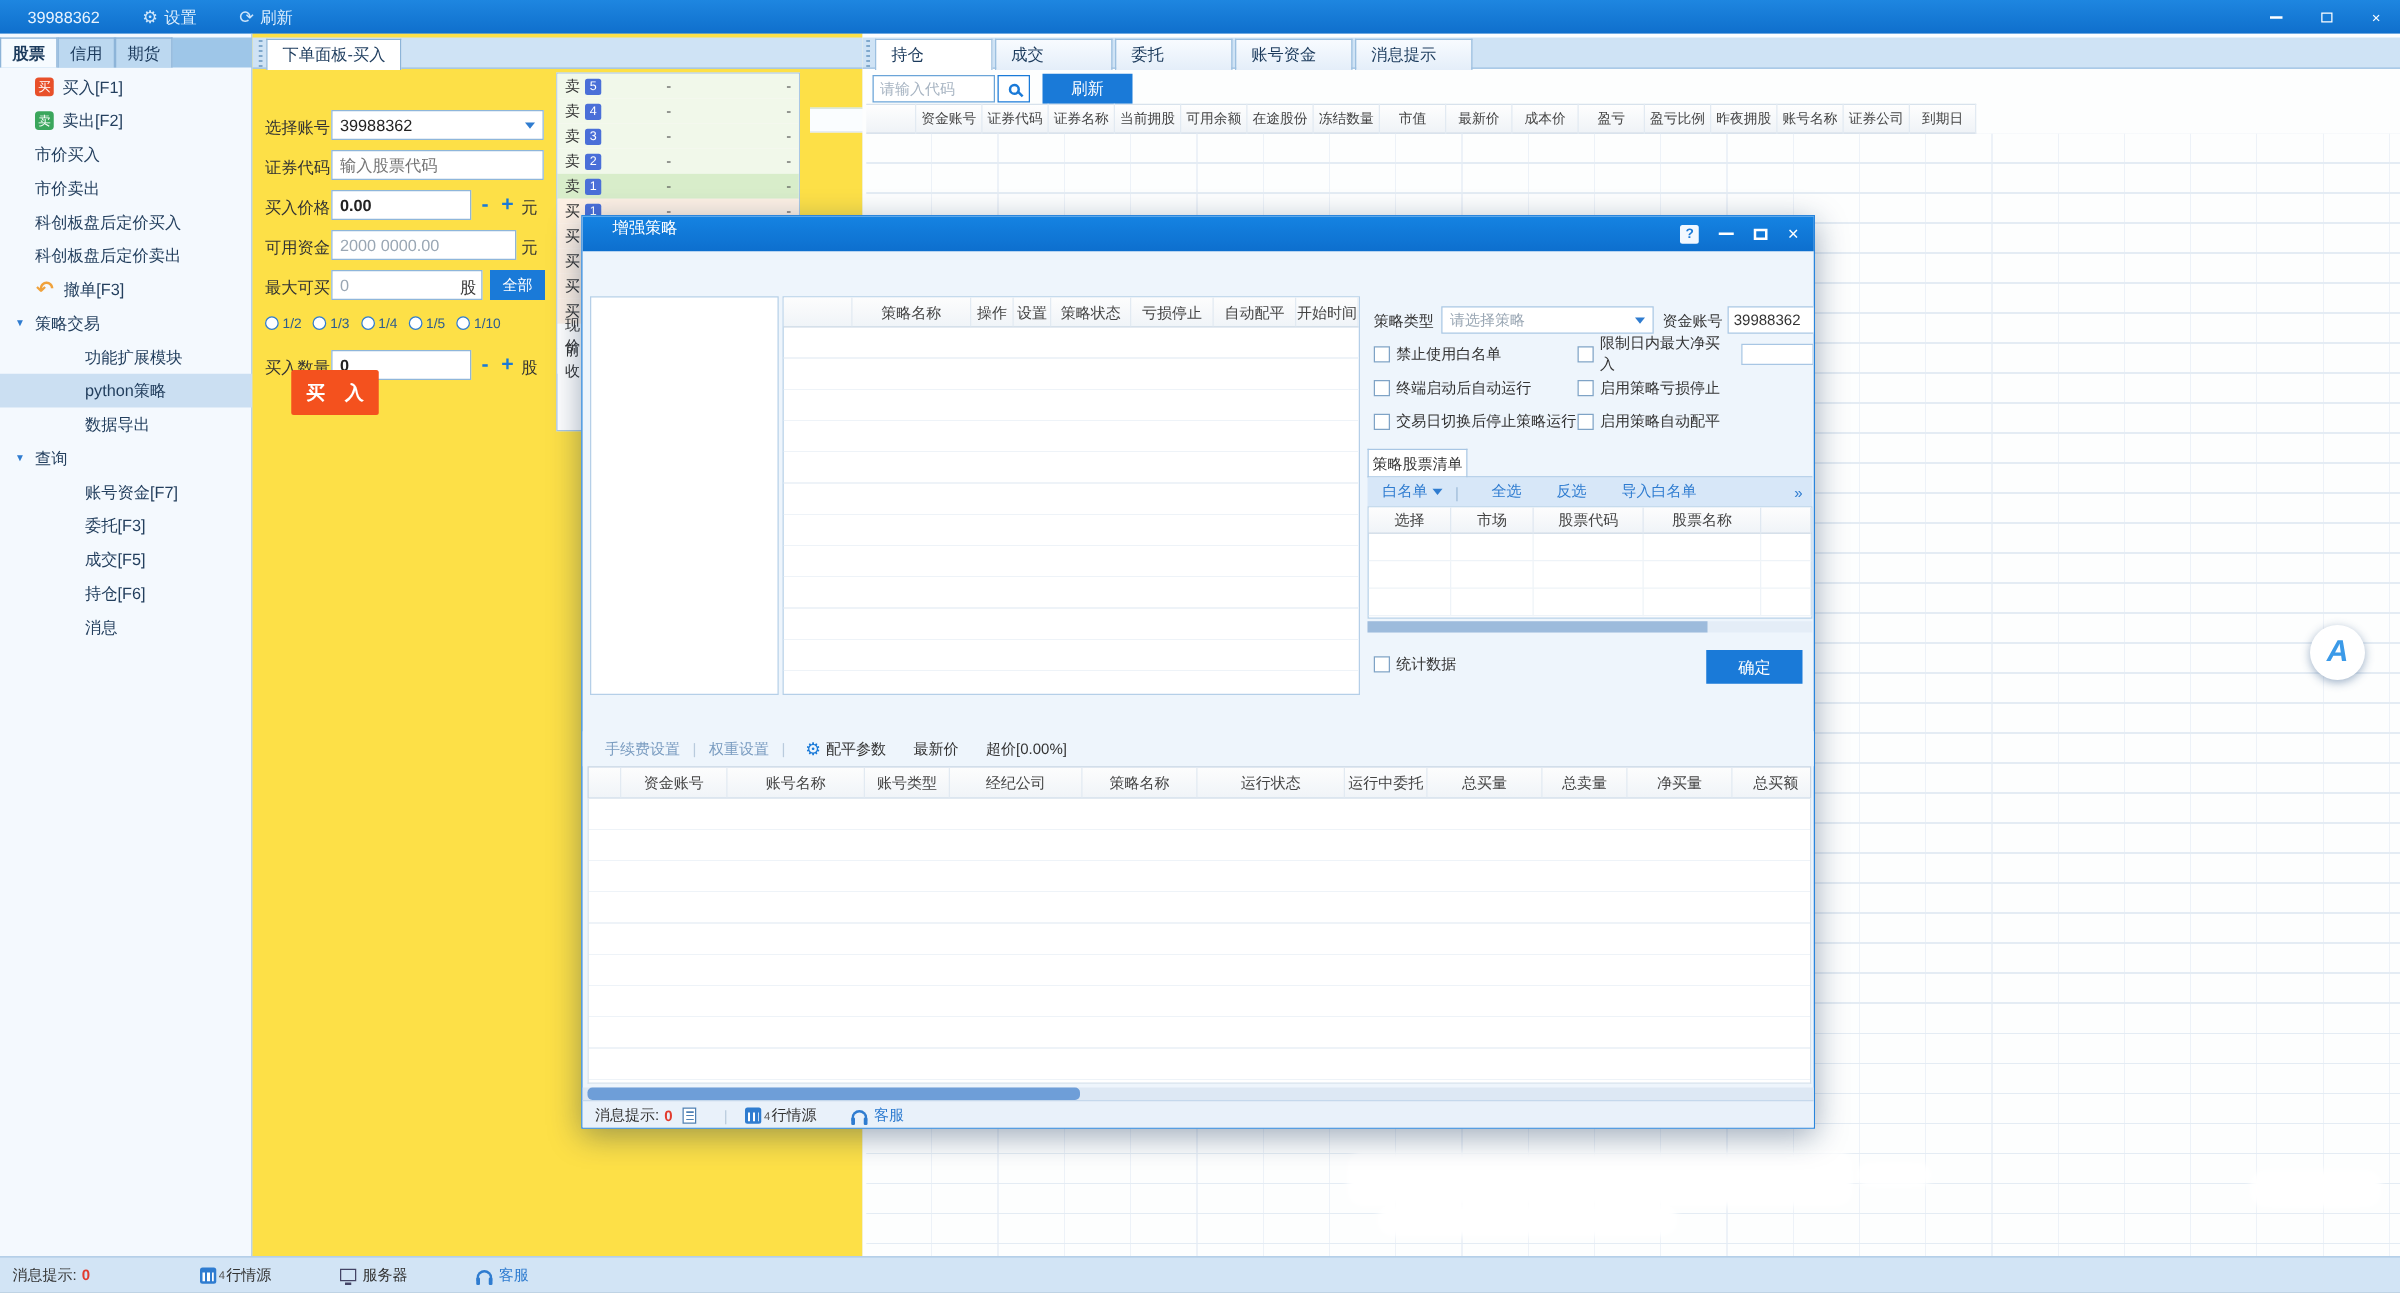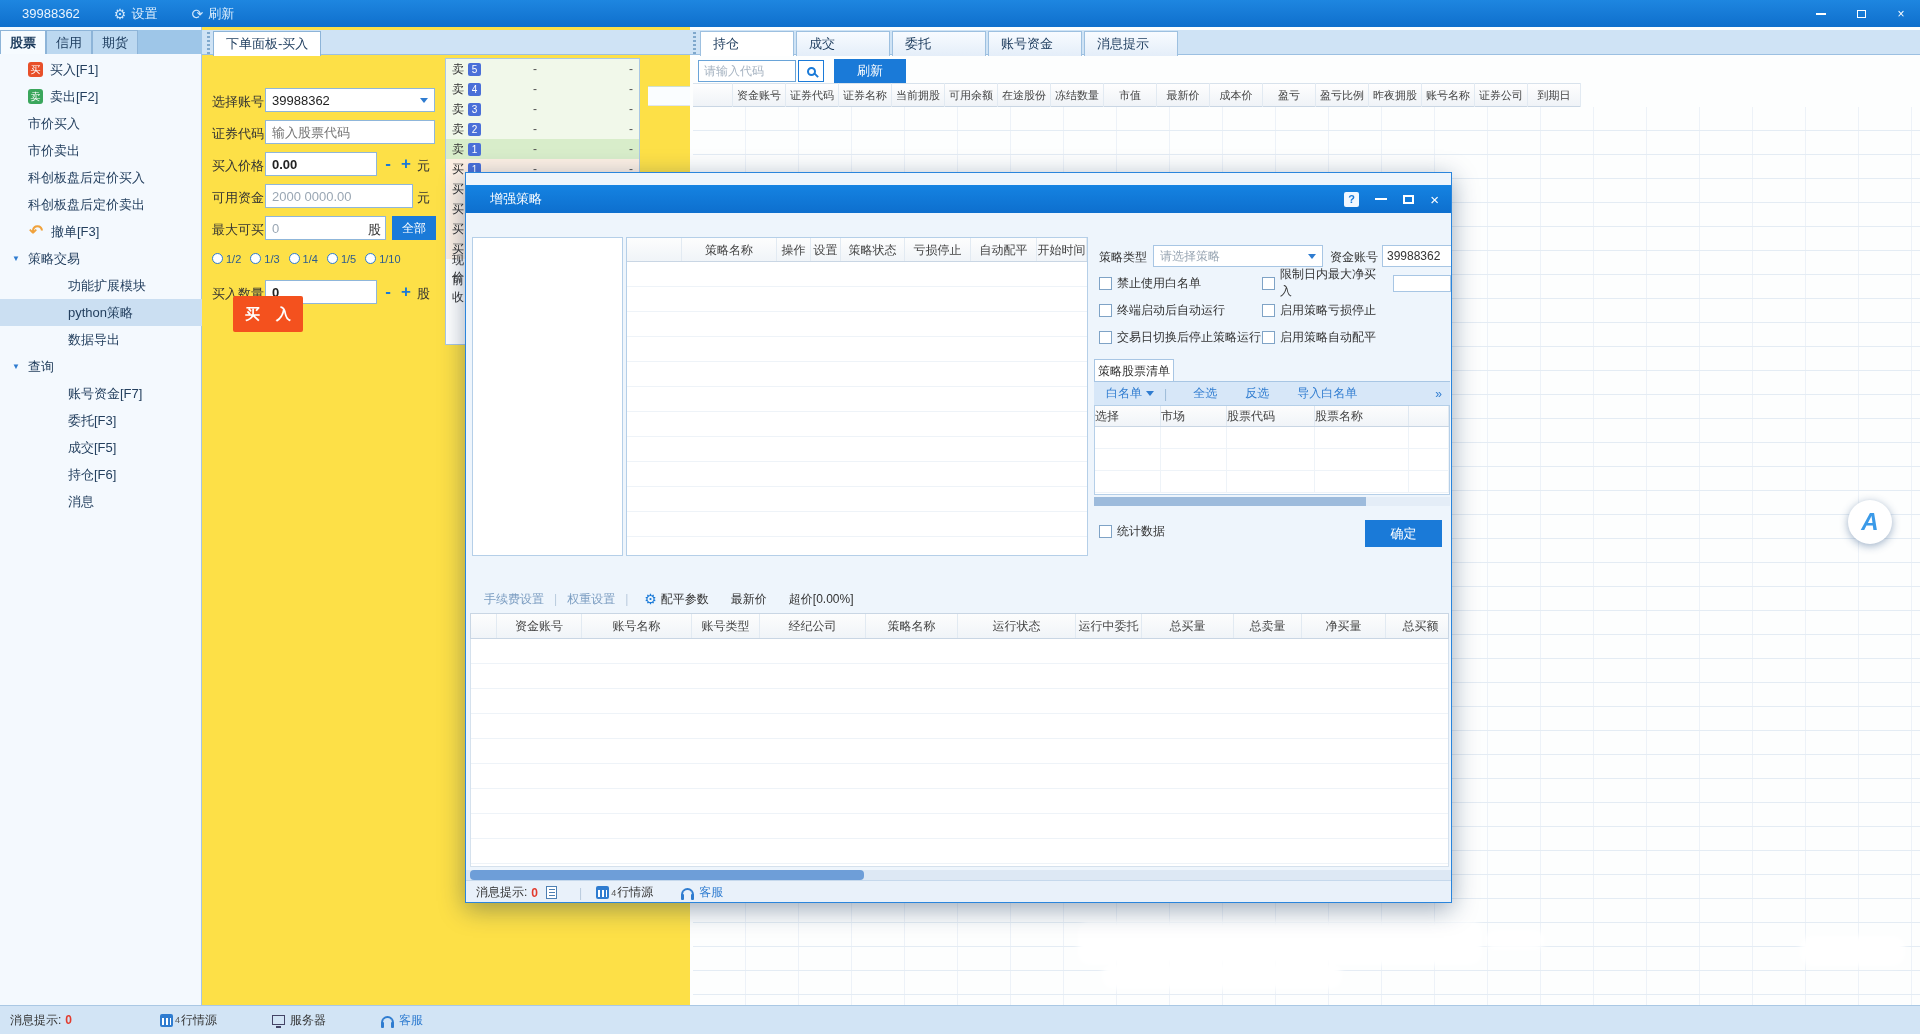--- a/index.html
+++ b/index.html
@@ -88,22 +88,22 @@
     background:linear-gradient(#fefefe,#eff3f7);border-top:1px solid #d8e2ec;border-bottom:1px solid #c9d6e4;}
   .pos-h-cell{font-size:11px;color:#444;text-align:center;flex:none;border-right:1px solid #e2eaf2;height:24px;line-height:24px;overflow:hidden;}
   .pos-grid{position:absolute;left:3px;top:80px;width:1227px;height:898px;
     background-image:repeating-linear-gradient(to bottom,transparent 0 23px,#e4ecf4 23px 24px),
                      repeating-linear-gradient(to right,transparent 0 52px,#edf2f8 52px 53px);}
   .blob{position:absolute;background:#fff;border-radius:12px;filter:blur(3px);}
 
   
   .modal{position:absolute;left:465px;top:172px;width:987px;height:731px;background:#eef5fc;
     border:1px solid #2a85dc;box-shadow:0 6px 24px rgba(10,40,80,.4);overflow:hidden;}
-  .m-title{position:absolute;left:0;top:12px;width:987px;height:28px;background:linear-gradient(#1583e2,#0d6fce);
-    display:flex;align-items:center;color:#fff;font-size:13px;}
+  .m-title{position:absolute;left:0;top:0;width:987px;height:28px;background:linear-gradient(#1583e2,#0d6fce);
+    display:flex;color:#fff;font-size:13px;}
   .m-title .t{margin-left:24px;}
   .m-ctrls{position:absolute;right:14px;top:0;height:28px;display:flex;align-items:center;gap:16px;}
   .m-help{width:15px;height:15px;background:#f2f8ff;border-radius:2px;color:#1a7ad8;font-size:11px;font-weight:bold;
     display:flex;align-items:center;justify-content:center;}
   .m-min{width:12px;height:2px;background:#fff;}
   .m-max{width:11px;height:9px;border:2px solid #fff;}
   .m-close{color:#fff;font-size:15px;line-height:1;}
   .m-toolbar{position:absolute;left:0;top:28px;width:987px;height:33px;}
   .m-new{position:absolute;left:22px;top:8px;font-size:13px;font-weight:bold;color:#1a7ad8;}
   .m-search{position:absolute;left:135px;top:6px;width:150px;height:21px;border:2px solid #1a7ad8;background:#fff;
@@ -129,21 +129,21 @@
   .m-checks{position:absolute;left:633px;top:101px;width:352px;display:grid;grid-template-columns:163px auto;row-gap:9px;}
   .m-checks .chk{height:18px;}
   .mini-inp{width:60px;height:17px;border:1px solid #a8c6e4;background:#fff;margin-left:4px;}
   .m-stocktab{position:absolute;left:628px;top:186px;width:80px;height:23px;background:#fff;border:1px solid #a8c6e4;border-bottom:none;
     font-size:12px;color:#333;display:flex;align-items:center;justify-content:center;}
   .m-stocktab-line{position:absolute;left:628px;top:208px;width:356px;height:1px;background:#a8c6e4;}
   .m-wl-bar{position:absolute;left:628px;top:209px;width:356px;height:23px;background:#d7e7f8;display:flex;align-items:center;font-size:12px;color:#2f7cd0;}
   .wl-sep{color:#9dbbd8;margin:0 10px;}
   .m-stock{position:absolute;left:628px;top:232px;width:356px;height:90px;background:#fff;border:1px solid #b5cfe8;}
   .m-stock .hdr{display:flex;height:21px;background:linear-gradient(#fdfdfd,#f0f4f8);border-bottom:1px solid #c9d6e4;}
-  .m-stock .hc{font-size:12px;color:#444;line-height:21px;flex:none;border-right:1px solid #dfe8f1;}
+  .m-stock .hc{font-size:12px;color:#444;text-align:center;line-height:21px;flex:none;border-right:1px solid #dfe8f1;}
   .m-stock .brow{display:flex;height:22px;border-bottom:1px solid #eef3f8;}
   .m-stock .bc{flex:none;border-right:1px solid #eef3f8;height:22px;}
   .m-sscroll{position:absolute;left:628px;top:324px;width:356px;height:9px;background:#e4edf7;}
   .m-sscroll .th{width:272px;height:9px;background:#9dbbdc;}
   .m-stats{position:absolute;left:633px;top:350px;}
   .m-ok{position:absolute;left:899px;top:347px;width:77px;height:27px;font-size:13px;}
   .m-btabs{position:absolute;left:0;top:386px;width:987px;height:26px;background:#7ca3c8;display:flex;align-items:flex-end;padding-left:6px;}
   .m-btab{height:24px;padding:0 13px;display:flex;align-items:center;font-size:12px;color:#223c58;background:#b7cde2;border:1px solid #8fb0cc;border-bottom:none;margin-right:2px;}
   .m-btab.active{background:#fff;color:#1a7ad8;}
   .m-links{position:absolute;left:0;top:412px;width:987px;height:28px;background:#eef5fc;display:flex;align-items:center;font-size:12px;padding-left:18px;}

